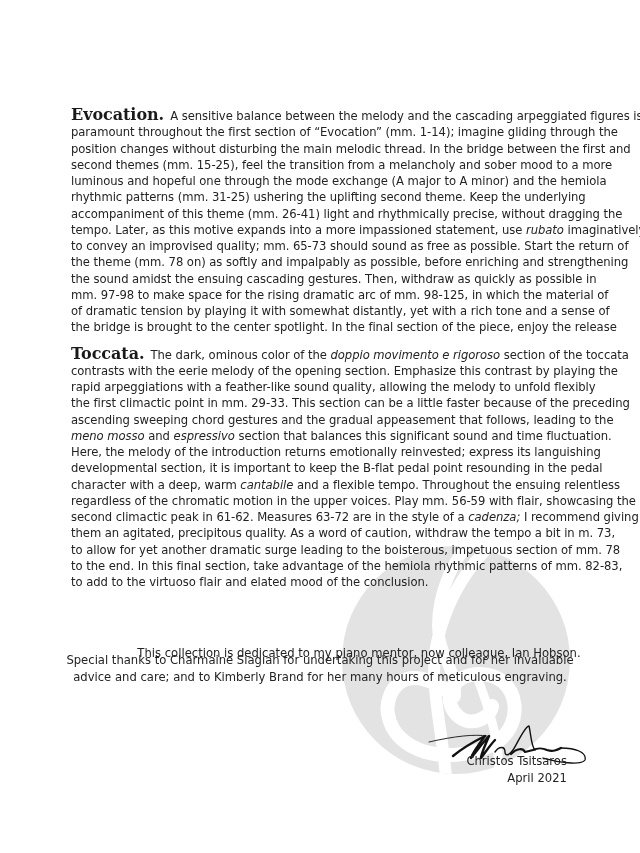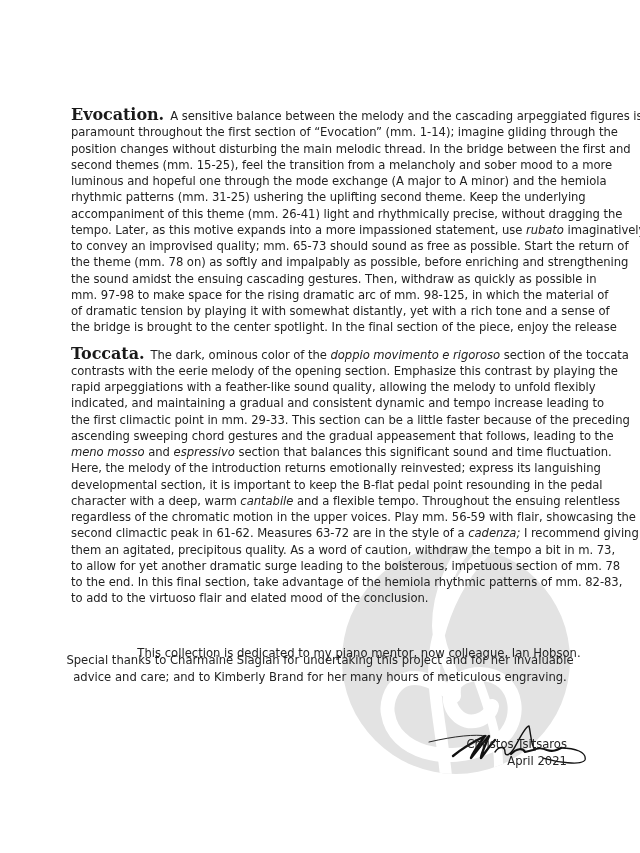--- a/index.html
+++ b/index.html
@@ -53,21 +53,21 @@
     .dedication { top: 645px; margin-left: 39px; }
 
     .signature {
       position: absolute;
       left: 425px; top: 722px;
       width: 165px; height: 52px;
       z-index: 2;
     }
     .signoff {
       position: absolute;
-      right: 73px; top: 736px;
+      right: 73px; top: 753px;
       text-align: right;
       z-index: 2;
       font-family: "DejaVu Sans", sans-serif;
       font-size: 11.6px;
       line-height: 17px;
       color: #232323;
     }
   </style>
 </head>
 <body>
@@ -101,21 +101,20 @@
     <span class="line">the sound amidst the ensuing cascading gestures. Then, withdraw as quickly as possible in</span>
     <span class="line">mm. 97-98 to make space for the rising dramatic arc of mm. 98-125, in which the material of</span>
     <span class="line">of dramatic tension by playing it with somewhat distantly, yet with a rich tone and a sense of</span>
     <span class="line">the bridge is brought to the center spotlight. In the final section of the piece, enjoy the release</span>
   </p>
 
   <p class="para">
     <span class="line"><span class="heading">Toccata.</span><span>The dark, ominous color of the </span><em>doppio movimento e rigoroso</em><span> section of the toccata</span></span>
     <span class="line">contrasts with the eerie melody of the opening section. Emphasize this contrast by playing the</span>
     <span class="line">rapid arpeggiations with a feather-like sound quality, allowing the melody to unfold flexibly</span>
-    <span class="line">indicated, and maintaining a gradual and consistent dynamic and tempo increase leading to</span>
     <span class="line">the first climactic point in mm. 29-33. This section can be a little faster because of the preceding</span>
     <span class="line">ascending sweeping chord gestures and the gradual appeasement that follows, leading to the</span>
     <span class="line"><em>meno mosso</em><span> and </span><em>espressivo</em><span> section that balances this significant sound and time fluctuation.</span></span>
     <span class="line">Here, the melody of the introduction returns emotionally reinvested; express its languishing</span>
     <span class="line">developmental section, it is important to keep the B-flat pedal point resounding in the pedal</span>
     <span class="line"><span>character with a deep, warm </span><em>cantabile</em><span> and a flexible tempo. Throughout the ensuing relentless</span></span>
     <span class="line">regardless of the chromatic motion in the upper voices. Play mm. 56-59 with flair, showcasing the</span>
     <span class="line"><span>second climactic peak in 61-62. Measures 63-72 are in the style of a </span><em>cadenza;</em><span> I recommend giving</span></span>
     <span class="line">them an agitated, precipitous quality. As a word of caution, withdraw the tempo a bit in m. 73,</span>
     <span class="line">to allow for yet another dramatic surge leading to the boisterous, impetuous section of mm. 78</span>

